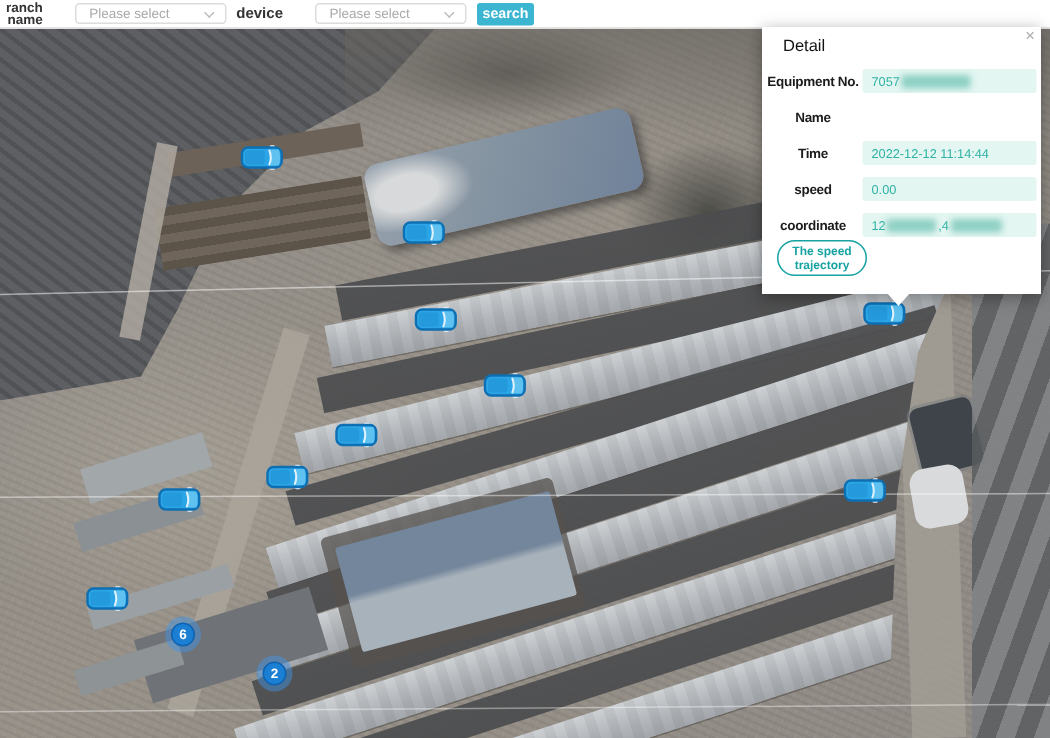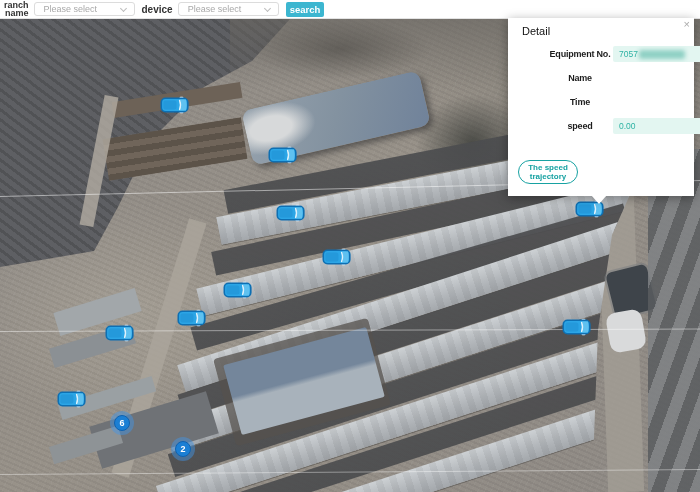--- a/index.html
+++ b/index.html
@@ -1,21 +1,21 @@
 <!DOCTYPE html>
 <html><head>
 <meta charset="utf-8">
 <style>
   * { margin:0; padding:0; box-sizing:border-box; }
   html,body { width:700px; height:492px; overflow:hidden; font-family:"Liberation Sans", sans-serif; background:#fff; }
 
   
   .toolbar { position:absolute; left:0; top:0; width:700px; height:19px; background:#fff; border-bottom:1px solid #e3e3e3; z-index:40; display:flex; align-items:center; }
   .tb-label { font-size:9px; font-weight:bold; color:#333; line-height:8.5px; text-align:right; margin-left:4px; }
-  .tb-select { position:relative; width:101px; height:14px; border:1px solid #dcdcdc; border-radius:3px; background:#fff; margin-left:5px; display:flex; align-items:center; cursor:pointer; }
+  .tb-select { position:relative; width:101px; height:14px; border:1px solid #dcdcdc; border-radius:3px; background:#fff; margin-left:21px; display:flex; align-items:center; cursor:pointer; }
   .tb-select .ph { font-size:9px; color:#a9a9a9; margin-left:9px; flex:1; }
   .chev { width:5px; height:5px; border-right:1.4px solid #bdbdbd; border-bottom:1.4px solid #bdbdbd; transform:rotate(45deg); margin-right:8px; margin-top:-2px; }
   .tb-device { font-size:10px; font-weight:bold; color:#333; margin-left:7px; }
   .tb-search { height:15px; margin-left:7px; border:none; border-radius:2px; color:#fff; font-size:9.5px; font-weight:bold; padding:0 4px; cursor:pointer; }
 
   
   .map { position:absolute; left:0; top:19px; width:700px; height:473px; overflow:hidden;
          background:
            radial-gradient(240px 160px at 18% 62%, rgba(190,184,172,.35), transparent 70%),
            radial-gradient(300px 200px at 85% 12%, rgba(120,116,110,.45), transparent 70%),
@@ -57,21 +57,21 @@
                     color:#fff; font-size:9px; font-weight:bold; display:flex; align-items:center; justify-content:center; }
 
   
   .panel { position:absolute; left:508px; top:18px; width:186px; height:178px; background:#fff; z-index:50;
            box-shadow:0 2px 10px rgba(0,0,0,.35); }
   .panel-arrow { position:absolute; left:591px; top:195px; width:0; height:0; z-index:50;
                  border-left:8px solid transparent; border-right:8px solid transparent; border-top:9px solid #fff; }
   .pclose { position:absolute; right:4px; top:1px; font-size:11px; color:#aaa; cursor:pointer; line-height:11px; }
   .ptitle { position:absolute; left:14px; top:7px; font-size:11px; font-weight:normal; color:#111; }
   .pfields { position:absolute; left:2px; top:24px; width:182px; }
-  .drow { display:flex; align-items:center; height:24px;margin-left:38px; }
+  .drow { display:flex; align-items:center; height:24px; }
   .dlabel { flex:0 0 64px; text-align:center; font-size:9px; font-weight:bold; color:#1c1c1c; white-space:nowrap; letter-spacing:-.2px; }
   .dvalue { flex:0 0 116px; height:16px; background:#e3f6f1; border-radius:2px; margin-left:1px;
             font-size:8.5px; color:#2eb3a4; line-height:17px; padding-left:6px; white-space:nowrap; overflow:hidden; }
   .blurseg { display:inline-block; height:9px; background:#8fd0c4; border-radius:2px; filter:blur(2px); vertical-align:middle; margin:0 1px; }
   .traj { position:absolute; left:10px; top:142px; width:60px; height:24px; background:#fff; border:1.5px solid #17a2a2;
           border-radius:12px; color:#17a2a2; font-size:8px; font-weight:bold; line-height:9px; text-align:center; cursor:pointer;
           font-family:"Liberation Sans", sans-serif; padding:0; }
 </style>
 </head>
 <body>
@@ -242,24 +242,29 @@
   <div class="pfields" id="detail-fields">
       <div class="drow">
         <span class="dlabel">Equipment No.</span>
         <span class="dvalue">7057<span class="blurseg" style="width: 46px;"></span></span>
       </div>
       <div class="drow">
         <span class="dlabel">Name</span>
       </div>
       <div class="drow">
         <span class="dlabel">Time</span>
+        <span class="dvalue">2022-12-12 11:14:44</span>
       </div>
       <div class="drow">
         <span class="dlabel">speed</span>
         <span class="dvalue">0.00</span>
+      </div>
+      <div class="drow">
+        <span class="dlabel">coordinate</span>
+        <span class="dvalue">12<span class="blurseg" style="width: 33px;"></span>,4<span class="blurseg" style="width: 34px;"></span></span>
       </div>
     </div>
   <button class="traj">
     <span style="display:block">The speed</span>
     <span style="display:block">trajectory</span>
   </button>
 </div>
 <div class="panel-arrow"></div>
 
 </body></html>

